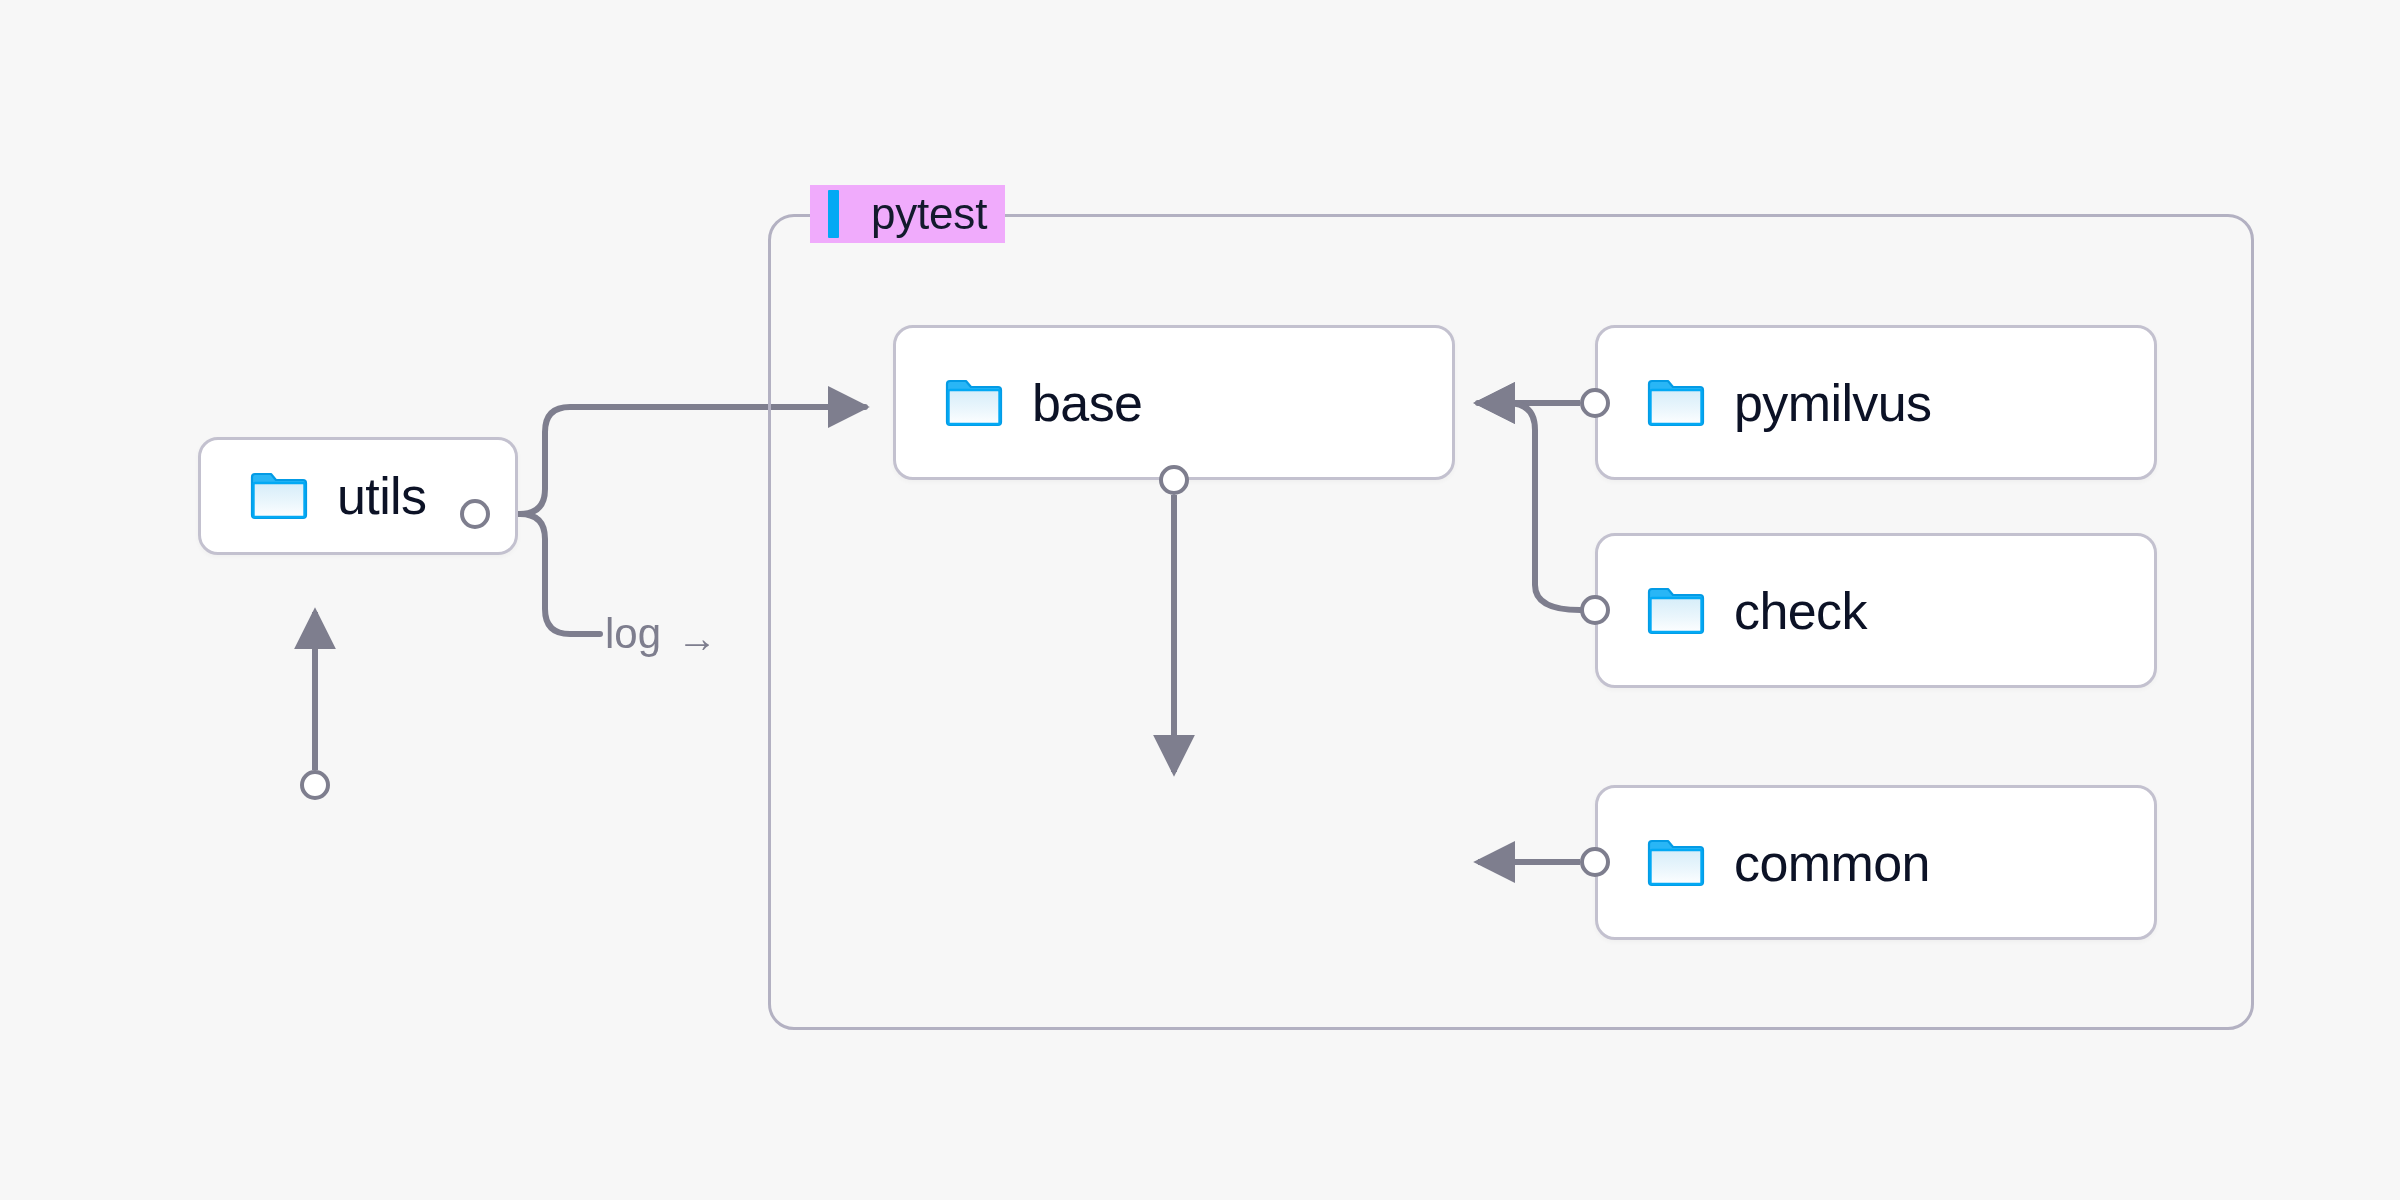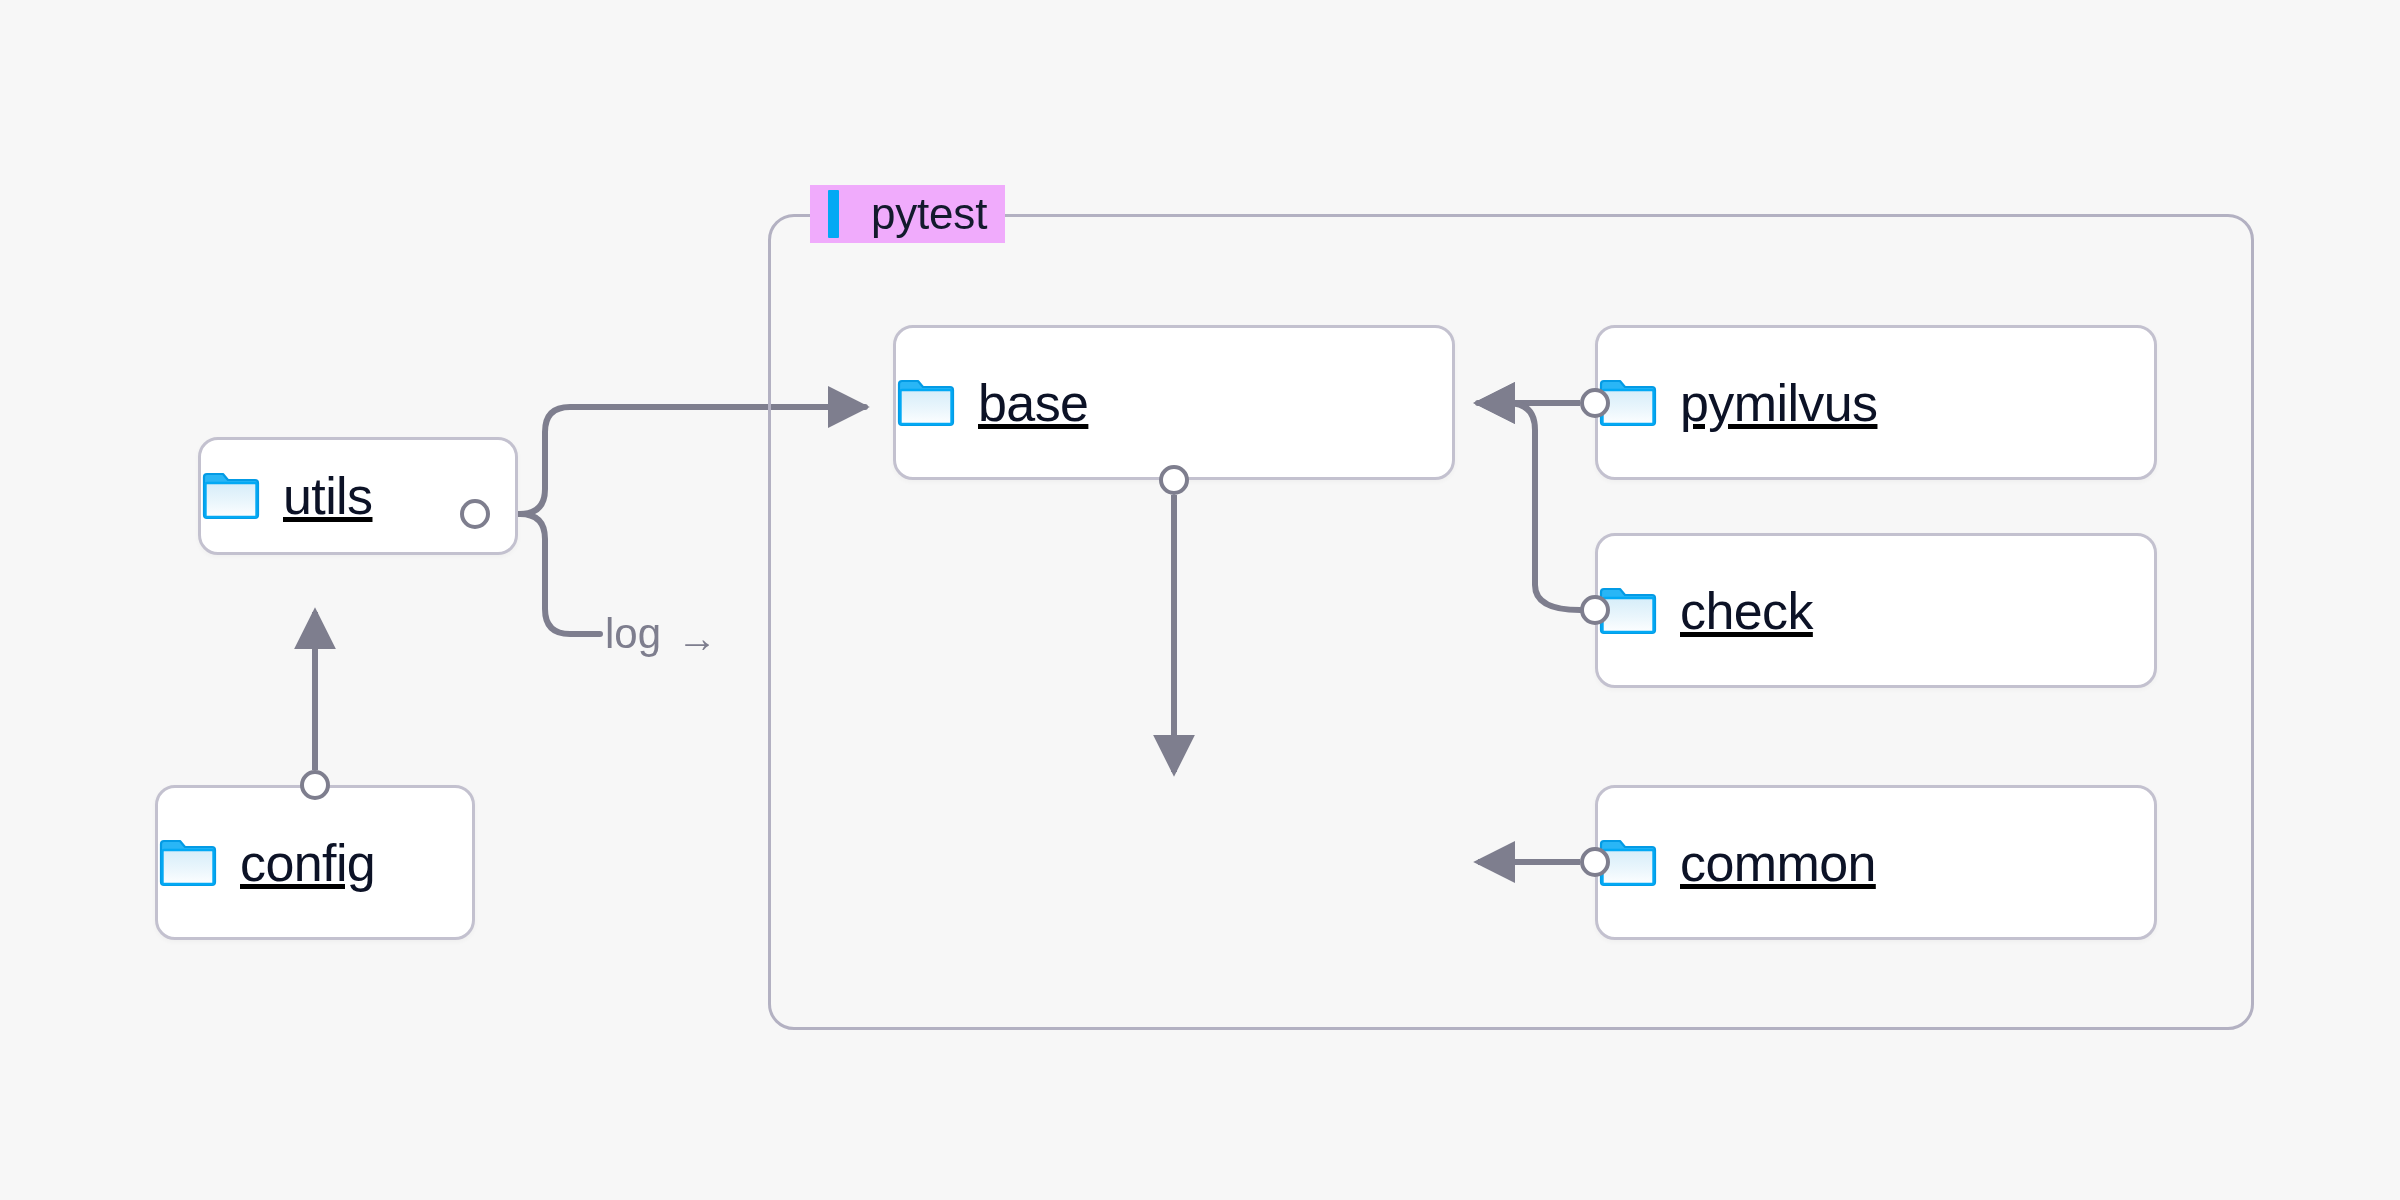--- a/index.html
+++ b/index.html
@@ -66,22 +66,22 @@
     border: 3px solid #c3c1cf;
     border-radius: 20px;
     display: flex;
     align-items: center;
     z-index: 3;
     box-shadow: 0 2px 5px rgba(20,20,40,0.035);
   }
   .node-inner {
     display: flex;
     align-items: center;
-    gap: 22px;
-    text-decoration: underline;
+    gap: 28px;
+    padding-left: 48px;
   }
   .node-label {
     font-size: 52px;
     color: #0c1226;
     letter-spacing: -0.6px;
     white-space: nowrap;
     line-height: 1;
   }
 
   
@@ -165,29 +165,20 @@
     <div class="node-inner">
       <svg class="folder-icon" viewBox="0 0 60 50">
         <path d="M3,10 L3,6 Q3,3 6,3 L22,3 L27,9 L54,9 Q57,9 57,12 L57,44 Q57,47 54,47 L6,47 Q3,47 3,44 Z" fill="#29b6f6" stroke="#039be5" stroke-width="2.2" stroke-linejoin="round"></path>
         <rect x="4.5" y="12" width="51" height="34" rx="1.5" fill="url(#folderGrad)" stroke="#03a9f4" stroke-width="2.4"></rect>
       </svg>
       <span class="node-label">utils</span>
     </div>
   </div>
   <div class="port" style="left:460px; top:499px;"></div>
 
-  <div class="node" style="left:155px; top:785px; width:320px; height:155px;">
-    <div class="node-inner">
-      <svg class="folder-icon" viewBox="0 0 60 50">
-        <path d="M3,10 L3,6 Q3,3 6,3 L22,3 L27,9 L54,9 Q57,9 57,12 L57,44 Q57,47 54,47 L6,47 Q3,47 3,44 Z" fill="#29b6f6" stroke="#039be5" stroke-width="2.2" stroke-linejoin="round"></path>
-        <rect x="4.5" y="12" width="51" height="34" rx="1.5" fill="url(#folderGrad)" stroke="#03a9f4" stroke-width="2.4"></rect>
-      </svg>
-      <span class="node-label">config</span>
-    </div>
-  </div>
   <div class="port" style="left:300px; top:770px;"></div>
 
   <div class="node" style="left:893px; top:325px; width:562px; height:155px;">
     <div class="node-inner">
       <svg class="folder-icon" viewBox="0 0 60 50">
         <path d="M3,10 L3,6 Q3,3 6,3 L22,3 L27,9 L54,9 Q57,9 57,12 L57,44 Q57,47 54,47 L6,47 Q3,47 3,44 Z" fill="#29b6f6" stroke="#039be5" stroke-width="2.2" stroke-linejoin="round"></path>
         <rect x="4.5" y="12" width="51" height="34" rx="1.5" fill="url(#folderGrad)" stroke="#03a9f4" stroke-width="2.4"></rect>
       </svg>
       <span class="node-label">base</span>
     </div>

